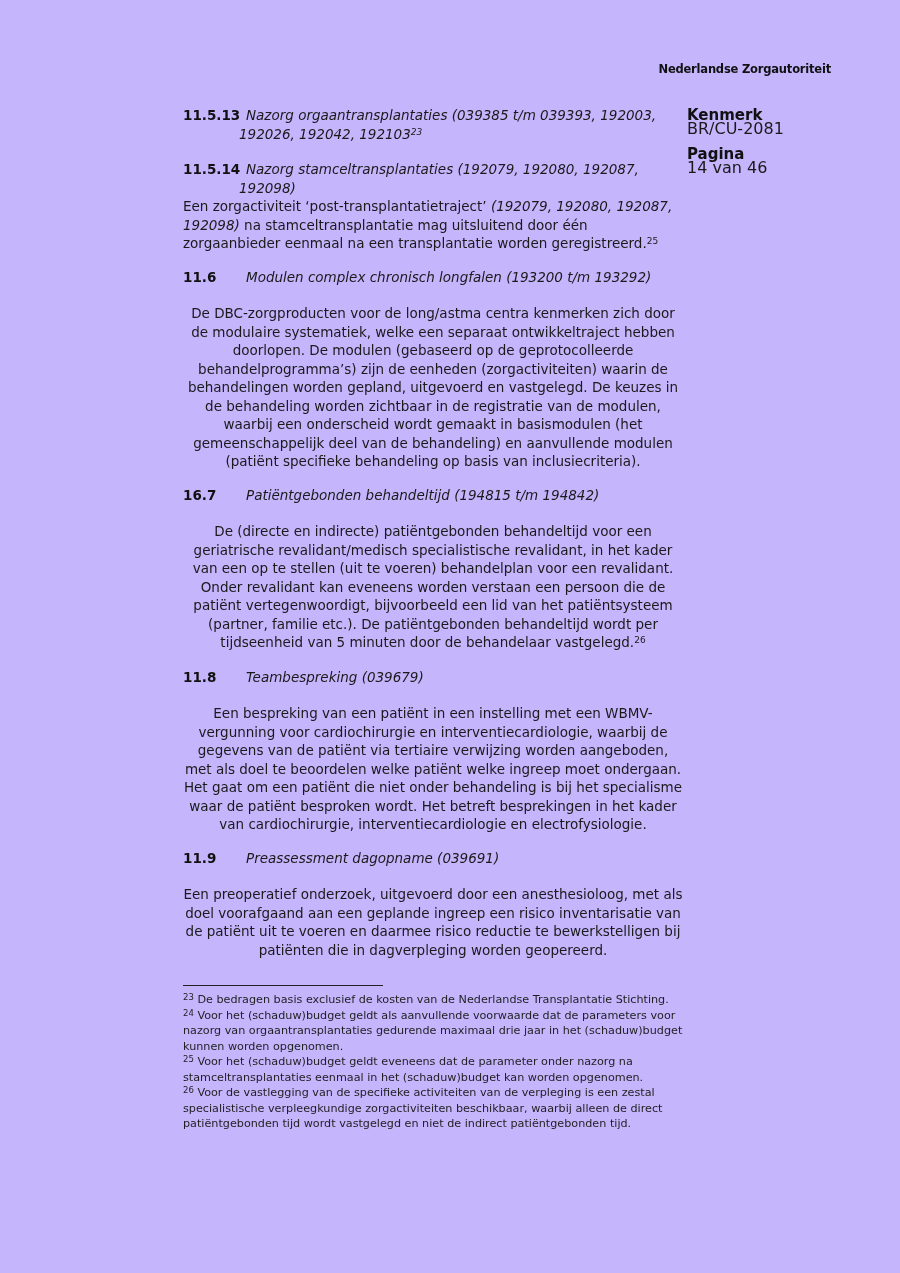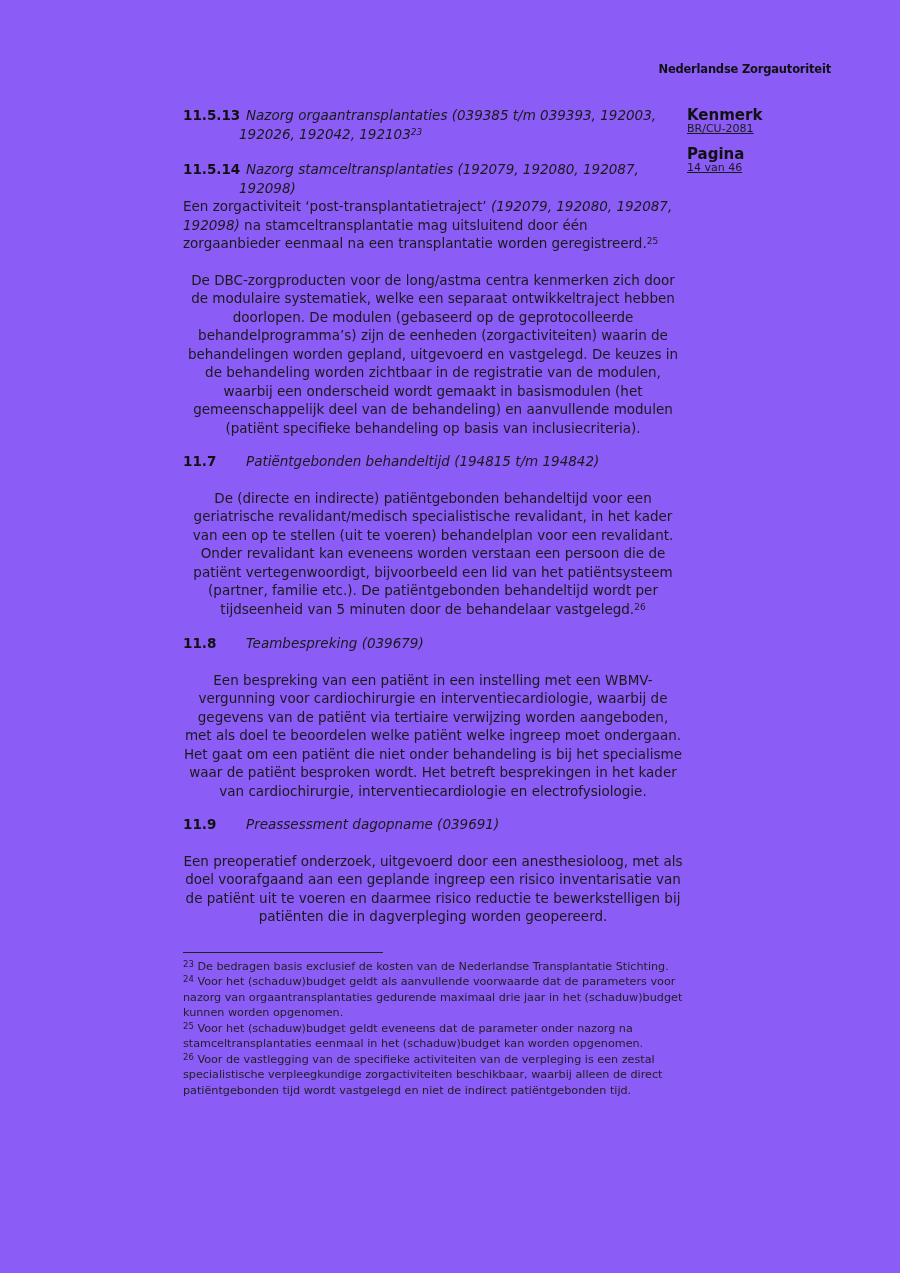--- a/index.html
+++ b/index.html
@@ -3,34 +3,34 @@
 <meta charset="utf-8">
 <style>
   * { margin:0; padding:0; box-sizing:border-box; }
   html,body { background:#ffffff; }
   body {
     width:900px; height:1273px; position:relative; overflow:hidden;
     font-family:"DejaVu Sans","Liberation Sans",sans-serif;
     color:#1a1a1a;
     -webkit-font-smoothing:antialiased;
   }
-  .page { position:absolute; inset:0; background:#8b5cf6;padding-left:20px; }
+  .page { position:absolute; inset:0; background:#c4b5fd;padding-left:20px; }
 
   
   .brand {
     position:absolute; top:62px; right:69px;
     font-size:11.5px; font-weight:bold; letter-spacing:-0.2px; color:#111;
     white-space:nowrap;
   }
 
   
   .side { position:absolute; left:687px; top:108px; width:150px; }
   .side-group { margin-bottom:11px; }
   .side-label { font-size:15px; font-weight:bold; line-height:14px; color:#111; }
-  .side-value { font-size:11px; line-height:14px; color:#1a1a1a;text-decoration:underline; }
+  .side-value { font-size:16px; line-height:14px; color:#1a1a1a; }
 
   
   .main { position:absolute; left:170px; top:0; width:500px;margin-left:13px; }
   .body-text { font-size:13.5px; line-height:18.5px; }
   .heading { font-size:13.5px; line-height:18.5px; }
   .h-num { display:inline-block; width:63px; font-weight:bold; font-style:normal; color:#111; }
   .h-title { font-style:italic; }
   .h-line2 { padding-left:56px; font-style:italic; }
   .italic { font-style:italic; }
   sup.fn-ref { font-size:9px; line-height:0; vertical-align:4px; }
@@ -71,23 +71,24 @@
       <div><span class="h-num">11.5.13</span><span class="h-title">Nazorg orgaantransplantaties (039385 t/m 039393, 192003,</span></div>
       <div class="h-line2"><span>192026, 192042, 192103</span><sup class="fn-ref italic">23</sup></div>
     </div>
 
     <div class="heading h-2">
       <div><span class="h-num">11.5.14</span><span class="h-title">Nazorg stamceltransplantaties (192079, 192080, 192087,</span></div>
       <div class="h-line2">192098)</div>
     </div>
     <p class="body-text"><span>Een zorgactiviteit ‘post-transplantatietraject’ </span><span class="italic">(192079, 192080, 192087, 192098)</span><span> na stamceltransplantatie mag uitsluitend door één zorgaanbieder eenmaal na een transplantatie worden geregistreerd.</span><sup class="fn-ref">25</sup></p>
 
+    <div class="heading h-3"><span class="h-num">11.6</span><span class="h-title">Modulen complex chronisch longfalen (193200 t/m 193292)</span></div>
     <p class="body-text mt-par">De DBC-zorgproducten voor de long/astma centra kenmerken zich door de modulaire systematiek, welke een separaat ontwikkeltraject hebben doorlopen. De modulen (gebaseerd op de geprotocolleerde behandelprogramma’s) zijn de eenheden (zorgactiviteiten) waarin de behandelingen worden gepland, uitgevoerd en vastgelegd. De keuzes in de behandeling worden zichtbaar in de registratie van de modulen, waarbij een onderscheid wordt gemaakt in basismodulen (het gemeenschappelijk deel van de behandeling) en aanvullende modulen (patiënt specifieke behandeling op basis van inclusiecriteria).</p>
 
-    <div class="heading h-4"><span class="h-num">11.7</span><span class="h-title">Patiëntgebonden behandeltijd (194815 t/m 194842)</span></div>
+    <div class="heading h-4"><span class="h-num">16.7</span><span class="h-title">Patiëntgebonden behandeltijd (194815 t/m 194842)</span></div>
     <p class="body-text mt-par"><span>De (directe en indirecte) patiëntgebonden behandeltijd voor een geriatrische revalidant/medisch specialistische revalidant, in het kader van een op te stellen (uit te voeren) behandelplan voor een revalidant. Onder revalidant kan eveneens worden verstaan een persoon die de patiënt vertegenwoordigt, bijvoorbeeld een lid van het patiëntsysteem (partner, familie etc.). De patiëntgebonden behandeltijd wordt per tijdseenheid van 5 minuten door de behandelaar vastgelegd.</span><sup class="fn-ref">26</sup></p>
 
     <div class="heading h-5"><span class="h-num">11.8</span><span class="h-title">Teambespreking (039679)</span></div>
     <p class="body-text mt-par">Een bespreking van een patiënt in een instelling met een WBMV-vergunning voor cardiochirurgie en interventiecardiologie, waarbij de gegevens van de patiënt via tertiaire verwijzing worden aangeboden, met als doel te beoordelen welke patiënt welke ingreep moet ondergaan. Het gaat om een patiënt die niet onder behandeling is bij het specialisme waar de patiënt besproken wordt. Het betreft besprekingen in het kader van cardiochirurgie, interventiecardiologie en electrofysiologie.</p>
 
     <div class="heading h-6"><span class="h-num">11.9</span><span class="h-title">Preassessment dagopname (039691)</span></div>
     <p class="body-text mt-par">Een preoperatief onderzoek, uitgevoerd door een anesthesioloog, met als doel voorafgaand aan een geplande ingreep een risico inventarisatie van de patiënt uit te voeren en daarmee risico reductie te bewerkstelligen bij patiënten die in dagverpleging worden geopereerd.</p>
 
     <div class="fn-rule"></div>
     <div class="footnotes">

